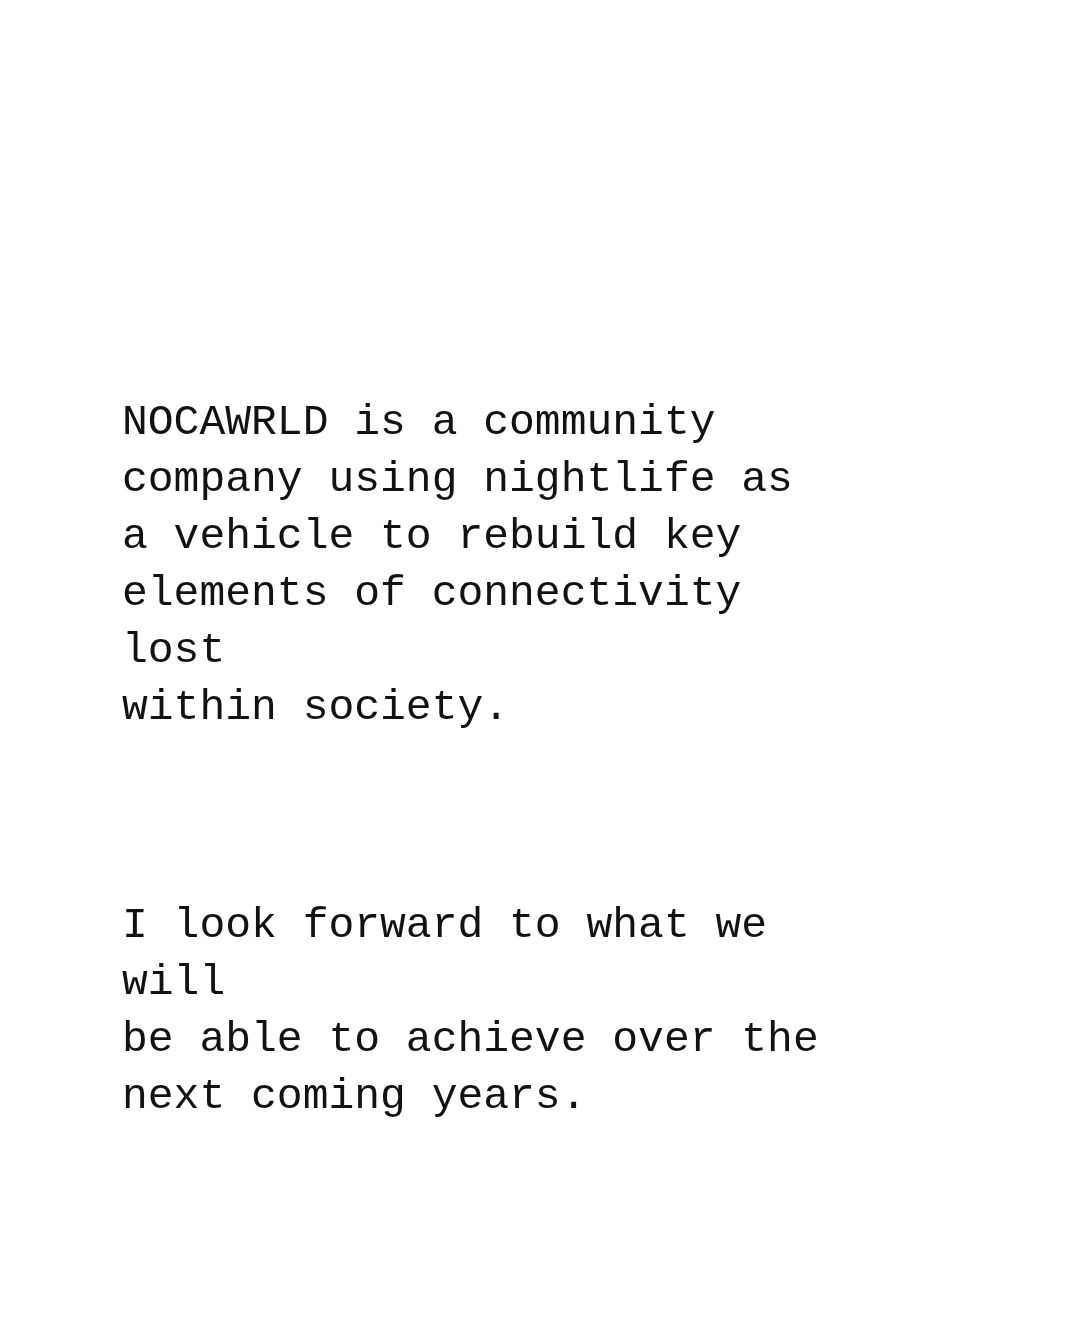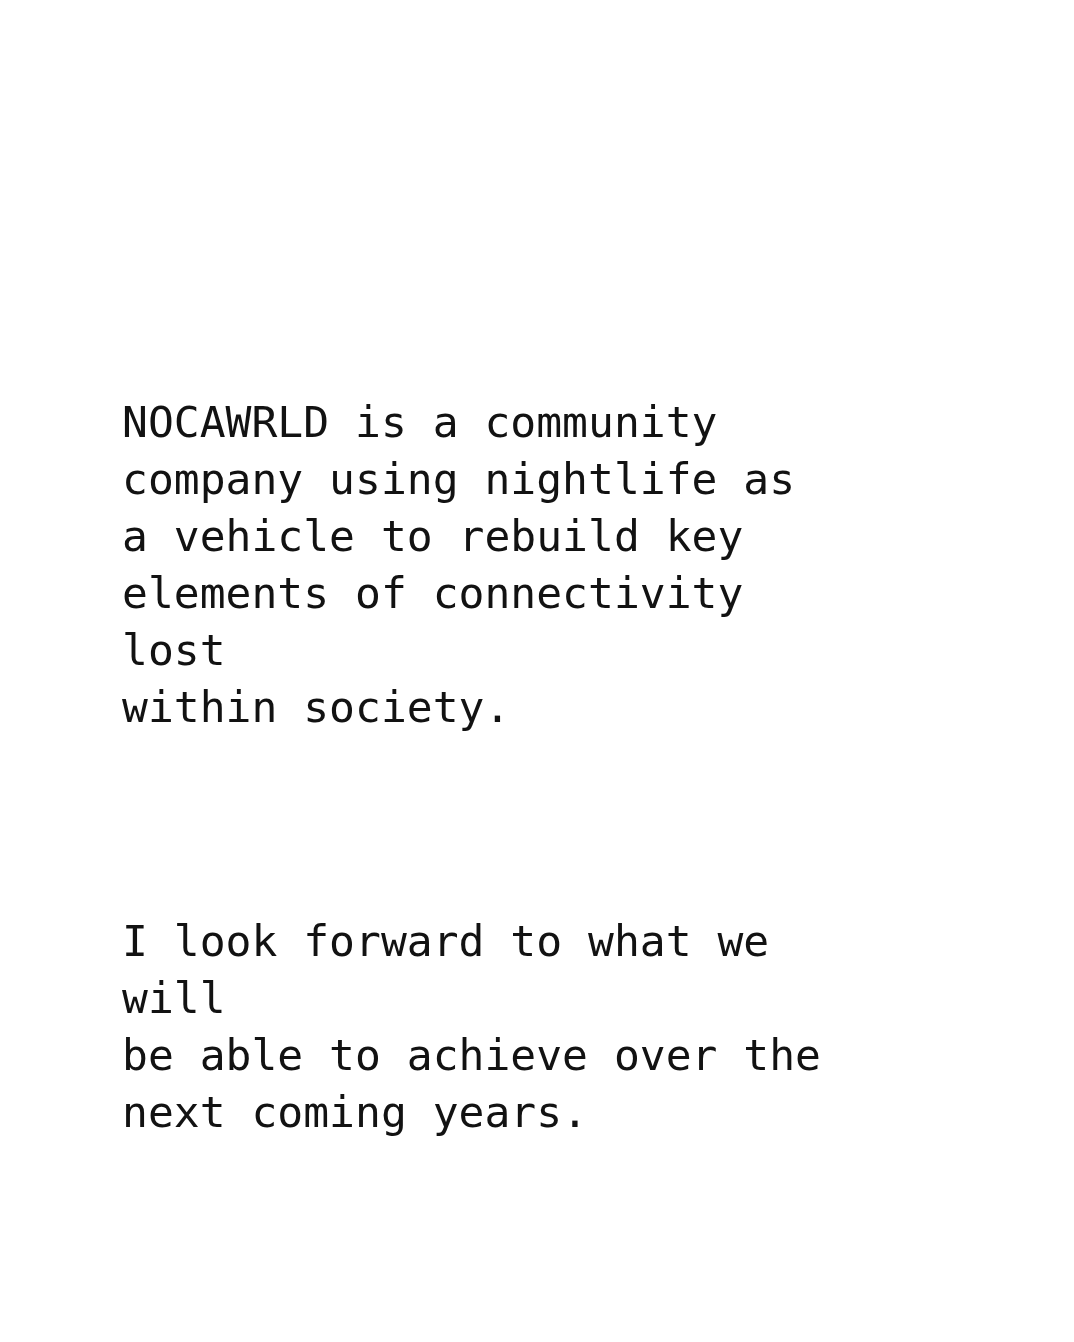--- a/index.html
+++ b/index.html
@@ -13,37 +13,38 @@
     font-family: "DejaVu Sans Mono", monospace;
     color: #111111;
     overflow: hidden;
   }
   .page {
     position: relative;
     width: 975px;
     height: 1342px;
     box-sizing: border-box;
     padding: 280px 110px 0 122px;
+    font-family: Liberation Mono, monospace;
   }
   .quote-block {
     font-size: 43px;
     line-height: 57px;
     letter-spacing: 0px;
     font-weight: 400;
     color: #121212;
     white-space: pre-wrap;
   }
   .paragraph {
     margin: 0;
     font-size: 43px;
     line-height: 57px;
     white-space: pre-wrap;
   }
   .paragraph + .paragraph {
-    margin-top: 63px;
+    margin-top: 47px;
   }
   .attribution {
     margin-top: 114px;
     font-size: 43px;
     line-height: 57px;
     font-weight: 700;
     color: #0c0c0c;
     white-space: pre-wrap;
   }
 </style>

